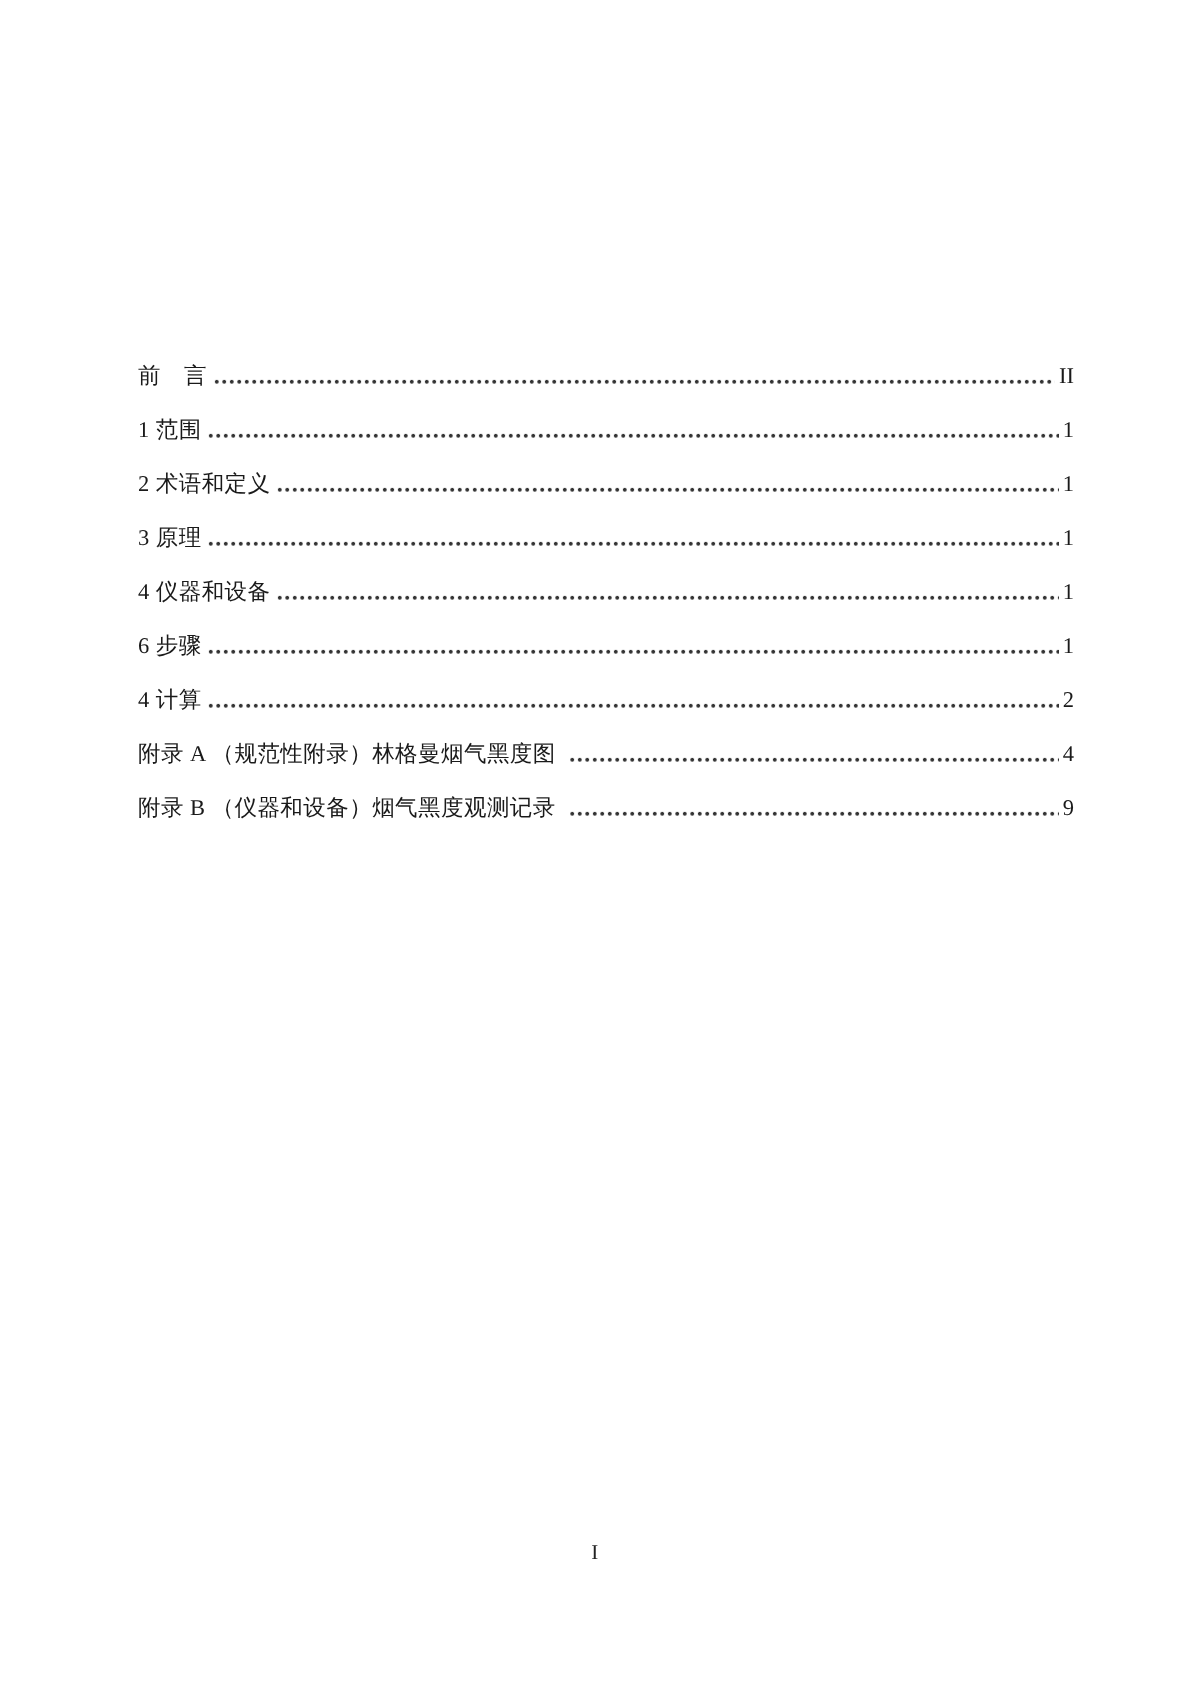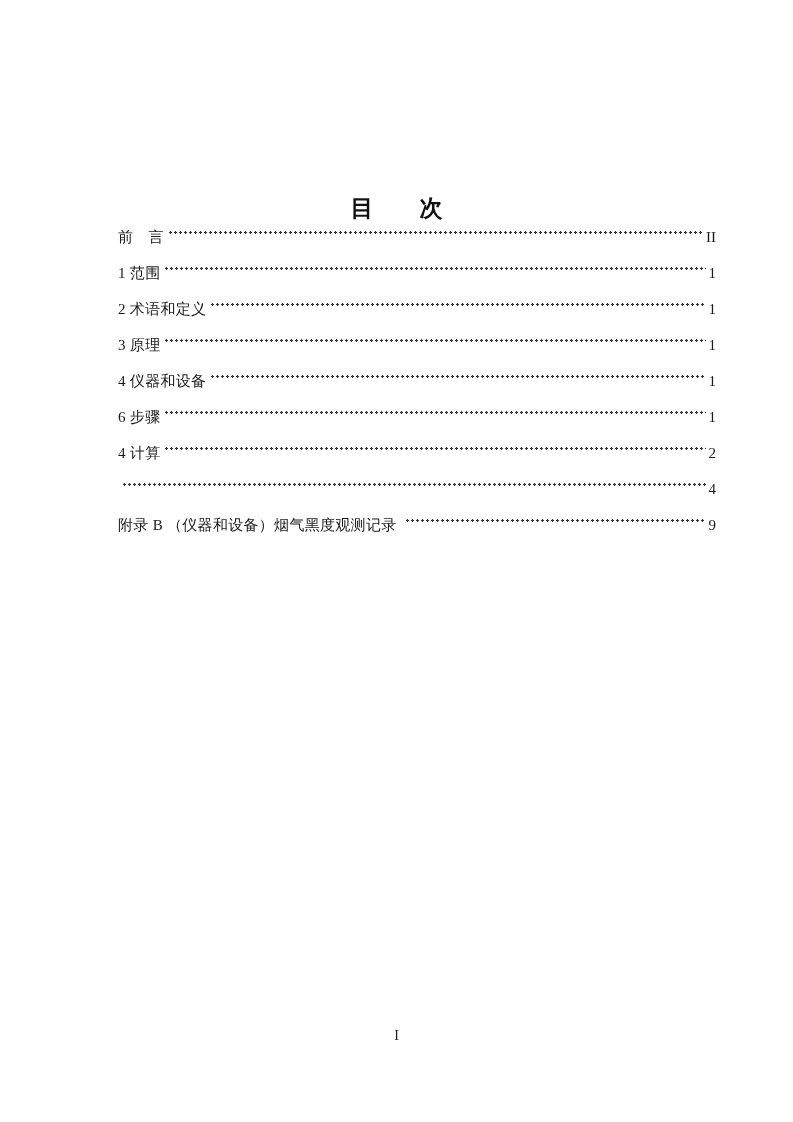--- a/index.html
+++ b/index.html
@@ -30,27 +30,27 @@
     color: #111;
   }
   .toc {
     position: absolute;
     top: 230px;
     left: 92px;
     width: 624px;
   }
   .toc-row {
     display: flex;
+    align-items: flex-end;
     height: 36px;
     padding-bottom: 7px;
     box-sizing: border-box;
     font-size: 15px;
     line-height: 1;
     cursor: pointer;
-    margin-left: 26px;
   }
   .toc-label {
     white-space: pre;
     letter-spacing: 0.3px;
   }
   .dots {
     flex: 1;
     height: 5px;
     margin: 0 3px 2px 4px;
     background-image: radial-gradient(circle at 2.5px 2.5px, #333 1.05px, transparent 1.45px);
@@ -69,21 +69,20 @@
     text-align: center;
     font-size: 14px;
     color: #222;
   }
 </style>
 </head>
 <body>
 
 <div class="page">
 
-  <h1 class="doc-title">目　　次</h1>
 
   <div class="toc">
       <div class="toc-row">
         <span class="toc-label">前　言</span>
         <span class="dots"></span>
         <span class="toc-page">II</span>
       </div>
       <div class="toc-row">
         <span class="toc-label">1 范围</span>
         <span class="dots"></span>
@@ -108,20 +107,21 @@
         <span class="toc-label">6 步骤</span>
         <span class="dots"></span>
         <span class="toc-page">1</span>
       </div>
       <div class="toc-row">
         <span class="toc-label">4 计算</span>
         <span class="dots"></span>
         <span class="toc-page">2</span>
       </div>
       <div class="toc-row">
+        <span class="toc-label">附录 A （规范性附录）林格曼烟气黑度图 </span>
         <span class="dots"></span>
         <span class="toc-page">4</span>
       </div>
       <div class="toc-row">
         <span class="toc-label">附录 B （仪器和设备）烟气黑度观测记录 </span>
         <span class="dots"></span>
         <span class="toc-page">9</span>
       </div>
     </div>
 

